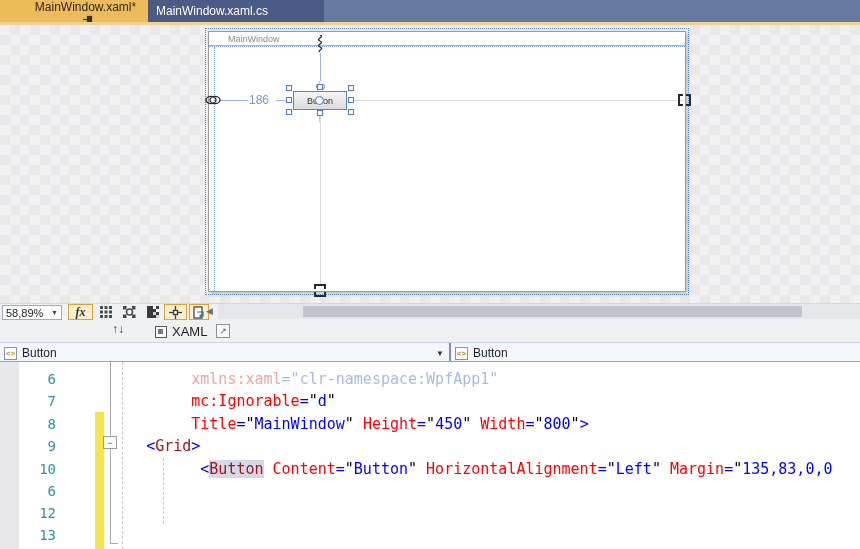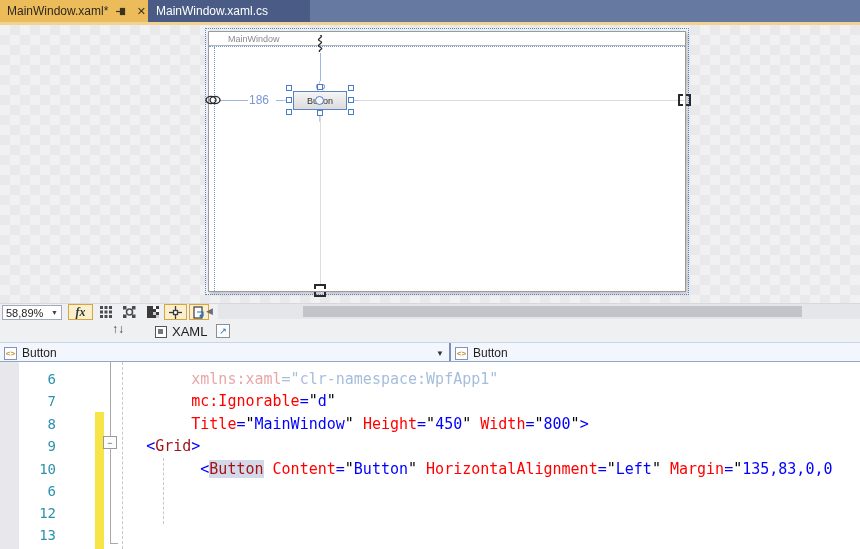--- a/index.html
+++ b/index.html
@@ -4,22 +4,22 @@
 <style>
   * { margin:0; padding:0; box-sizing:border-box; }
   html,body { width:860px; height:549px; overflow:hidden; }
   body { font-family:"Liberation Sans", sans-serif; }
   #stage { position:relative; width:860px; height:549px; background:#fff; overflow:hidden; }
   .abs { position:absolute; }
 
   
   .tabwell { left:0; top:0; width:860px; height:22px; background:#6679a1; }
   .tab { height:22px; display:flex; align-items:center; font-size:12px; }
-  .tab-active { left:0; top:0; width:164px; background:#edbc5a; color:#2e2921; padding-left:7px; }
-  .tab-inactive { left:148px; top:0; width:162px; background:#4a5b85; color:#ffffff; padding-left:8px; }
+  .tab-active { left:0; top:0; width:164px; background:#edbc5a; color:#2e2921; padding-left:7px;flex-direction:column; }
+  .tab-inactive { left:148px; top:0; width:176px; background:#4a5b85; color:#ffffff; padding-left:8px; }
   .goldline { left:0; top:22px; width:860px; height:3px; background:#f2d292; }
   .tab-btn { margin-left:6px; width:14px; height:14px; display:flex; align-items:center; justify-content:center; font-size:11px; color:#3a3222; }
 
   
   .artboard { left:0; top:25px; width:860px; height:278px;
     background-color:#f1f1f2;
     background-image:
       linear-gradient(45deg,#e9e9eb 25%,transparent 25%,transparent 75%,#e9e9eb 75%),
       linear-gradient(45deg,#e9e9eb 25%,transparent 25%,transparent 75%,#e9e9eb 75%);
     background-size:20px 20px; background-position:0 0,10px 10px; }

